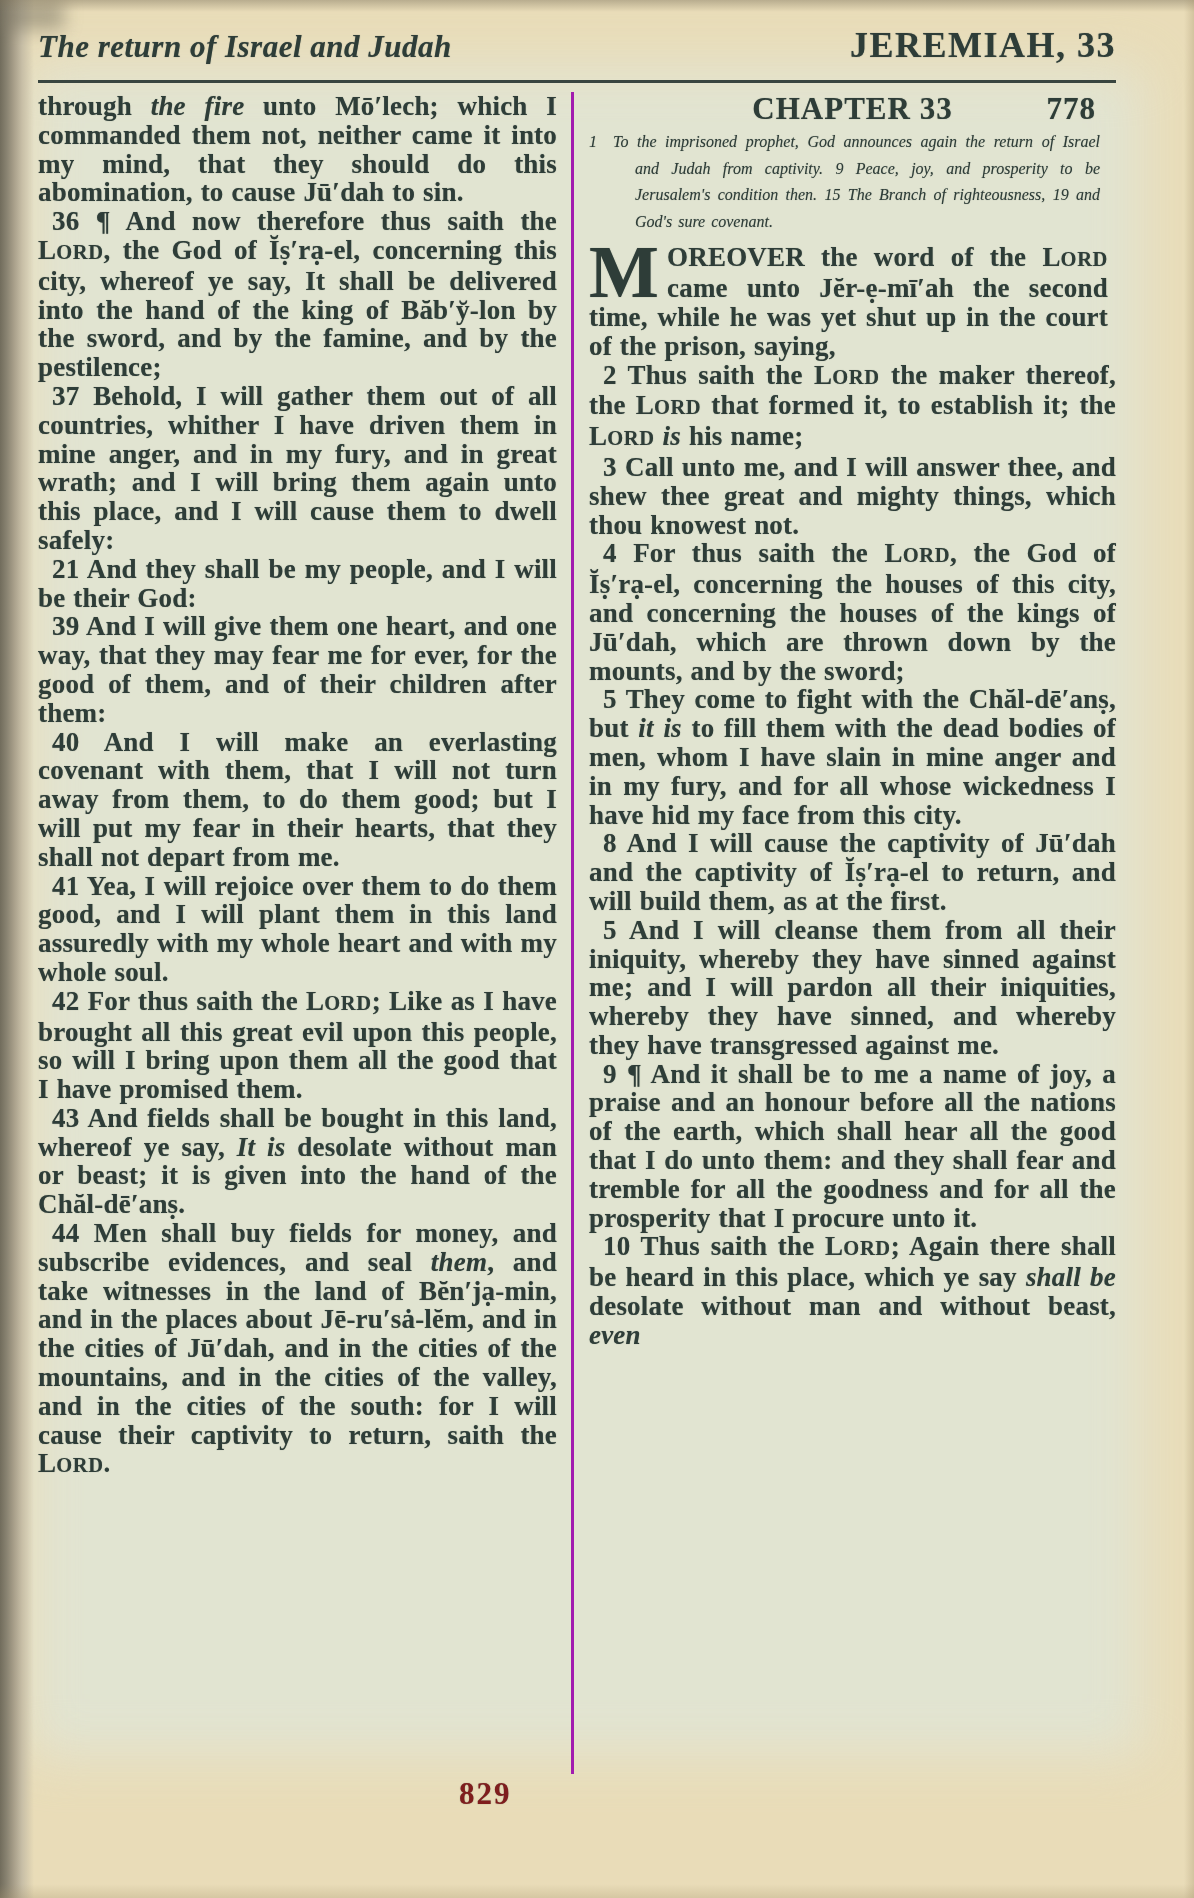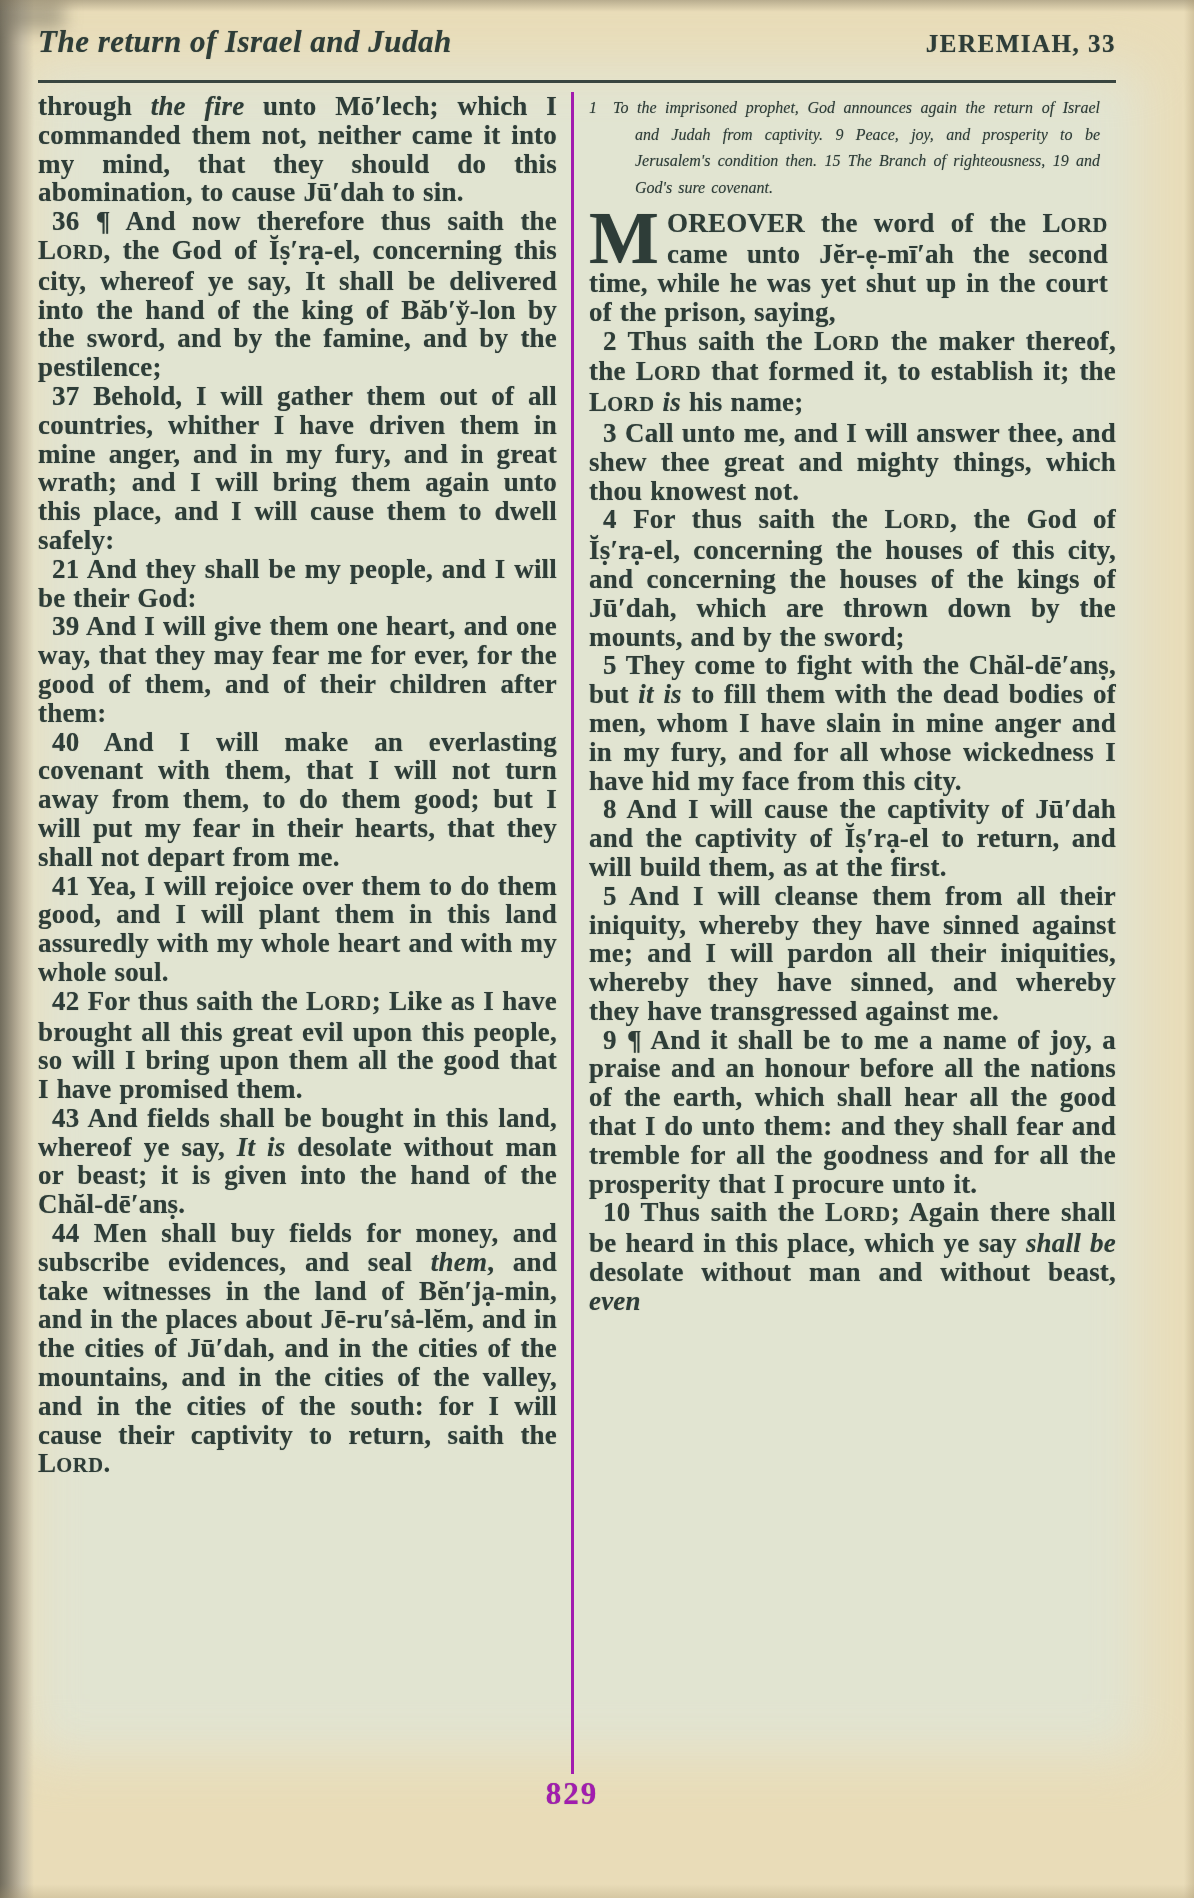--- a/index.html
+++ b/index.html
@@ -49,21 +49,21 @@
   header.running-head {
     position: absolute; top: 24px; left: 38px; width: 1078px;
     display: flex; justify-content: space-between; align-items: baseline;
   }
   .ht-left {
     font-style: italic; font-weight: bold; font-size: 31px;
     letter-spacing: .5px;
     text-shadow: 0 0 1px rgba(46,61,56,.55);
   }
   .ht-right {
-    font-weight: bold; font-size: 25px; letter-spacing: 1.5px;
+    font-weight: bold; font-size: 36px; letter-spacing: 1.5px;
     text-shadow: 0 0 1px rgba(46,61,56,.55);
   }
   .rule {
     position: absolute; top: 80px; left: 38px; width: 1078px; height: 3px;
     background: #39453f;
   }
 
   .cols {
     position: absolute; top: 92px; left: 30px; width: 1128px; height: 1682px;
     display: flex; overflow: hidden;
@@ -117,24 +117,24 @@
     font-weight: bold;
     font-size: 74px; line-height: 50px;
     padding: 4px 8px 0 0;
     color: #2e3d38;
     text-shadow: 0 0 1px rgba(46,61,56,.5);
   }
 
   .sc { font-size: .76em; letter-spacing: .6px; }
 
   .pageno {
-    position: absolute; top: 1776px; left: 472px; width: 200px;
-    text-align: center;
+    position: absolute; top: 1776px; left: 459px; width: 200px;
+    text-align: left;
     font-weight: bold; font-size: 31px; letter-spacing: 2px;
-    color: #a21caf;
+    color: #7f1d1d;
     text-shadow: 0 0 1px rgba(46,61,56,.5);
   }
 </style>
 </head>
 <body>
 
 <div class="page">
   <div class="paper-tint"></div>
   <div class="edge-left"></div>
   <div class="corner-tl"></div>
@@ -156,20 +156,24 @@
         <p class="para verse">21 And they shall be my people, and I will be their God:</p>
         <p class="para verse">39 And I will give them one heart, and one way, that they may fear me for ever, for the good of them, and of their children after them:</p>
         <p class="para verse">40 And I will make an everlasting covenant with them, that I will not turn away from them, to do them good; but I will put my fear in their hearts, that they shall not depart from me.</p>
         <p class="para verse">41 Yea, I will rejoice over them to do them good, and I will plant them in this land assuredly with my whole heart and with my whole soul.</p>
         <p class="para verse">42 For thus saith the L<span class="sc">ORD</span>; Like as I have brought all this great evil upon this people, so will I bring upon them all the good that I have promised them.</p>
         <p class="para verse">43 And fields shall be bought in this land, whereof ye say, <i>It is</i> desolate without man or beast; it is given into the hand of the Chăl-dē′anṣ.</p>
         <p class="para verse">44 Men shall buy fields for money, and subscribe evidences, and seal <i>them</i>, and take witnesses in the land of Bĕn′jạ-min, and in the places about Jē-ru′sȧ-lĕm, and in the cities of Jū′dah, and in the cities of the mountains, and in the cities of the valley, and in the cities of the south: for I will cause their captivity to return, saith the L<span class="sc">ORD</span>.</p>
       </div>
 
     <div class="col col-right">
+      <p class="chapter-line">
+        <span>CHAPTER 33</span>
+        <span class="pref">778</span>
+      </p>
       <p class="summary">1  <i>To the imprisoned prophet, God announces again the return of Israel and Judah from captivity. 9 Peace, joy, and prosperity to be Jerusalem's condition then. 15 The Branch of righteousness, 19 and God's sure covenant.</i></p>
       <div>
           <p class="para dropcap"><span class="dropcap">M</span>OREOVER the word of the L<span class="sc">ORD</span> came unto Jĕr-ẹ-mī′ah the second time, while he was yet shut up in the court of the prison, saying,</p>
           <p class="para verse">2 Thus saith the L<span class="sc">ORD</span> the maker thereof, the L<span class="sc">ORD</span> that formed it, to establish it; the L<span class="sc">ORD</span> <i>is</i> his name;</p>
           <p class="para verse">3 Call unto me, and I will answer thee, and shew thee great and mighty things, which thou knowest not.</p>
           <p class="para verse">4 For thus saith the L<span class="sc">ORD</span>, the God of Ĭṣ′rạ-el, concerning the houses of this city, and concerning the houses of the kings of Jū′dah, which are thrown down by the mounts, and by the sword;</p>
           <p class="para verse">5 They come to fight with the Chăl-dē′anṣ, but <i>it is</i> to fill them with the dead bodies of men, whom I have slain in mine anger and in my fury, and for all whose wickedness I have hid my face from this city.</p>
           <p class="para verse">8 And I will cause the captivity of Jū′dah and the captivity of Ĭṣ′rạ-el to return, and will build them, as at the first.</p>
           <p class="para verse">5 And I will cleanse them from all their iniquity, whereby they have sinned against me; and I will pardon all their iniquities, whereby they have sinned, and whereby they have transgressed against me.</p>
           <p class="para verse">9 ¶ And it shall be to me a name of joy, a praise and an honour before all the nations of the earth, which shall hear all the good that I do unto them: and they shall fear and tremble for all the goodness and for all the prosperity that I procure unto it.</p>

